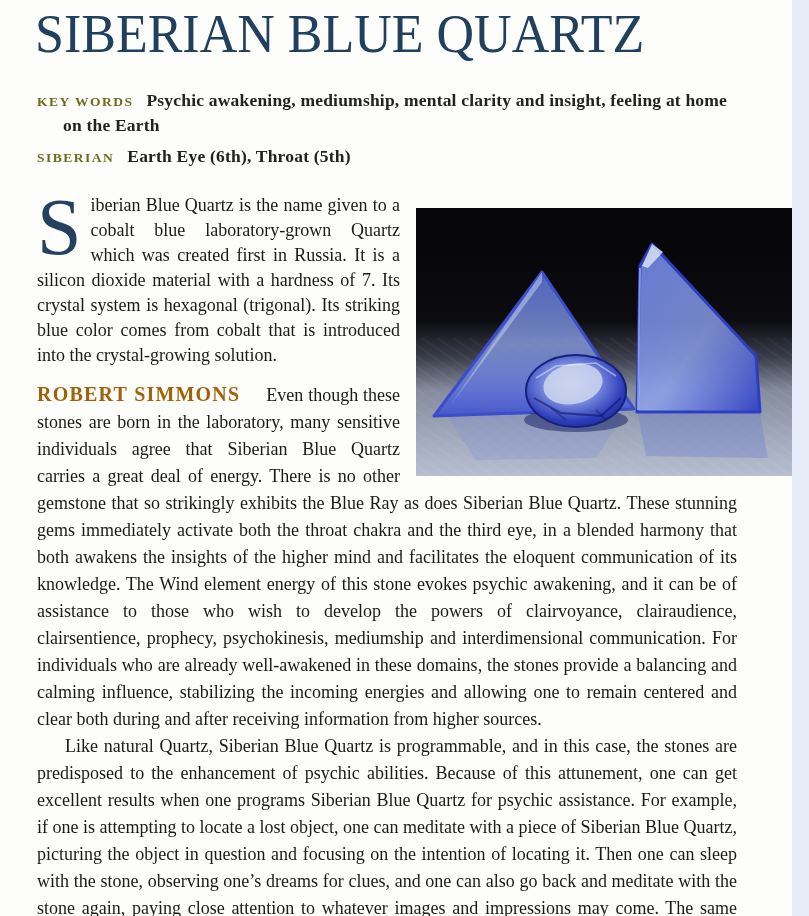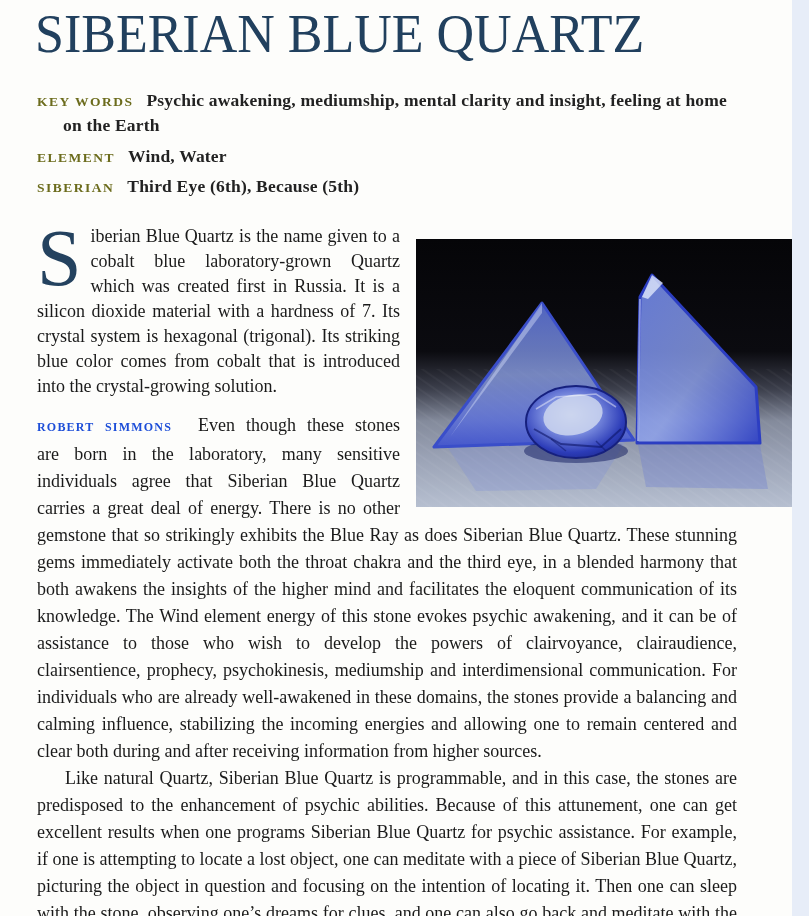--- a/index.html
+++ b/index.html
@@ -47,44 +47,41 @@
     margin:0;font-size:18px;line-height:26px;
     text-align:justify;color:#1a1a1a;
   }
   p.intro-para{line-height:25px;}
   .dropcap{
     float:left;font-size:80px;line-height:60px;
     color:#24425f;padding:4px 9px 0 0;
   }
   p.author-para{margin-top:13px;line-height:27px;}
   .author-name{
-    font-weight:bold;color:#1d4ed8;font-size:12px;
+    font-weight:bold;color:#a16207;font-size:20px;
     letter-spacing:1.2px;margin-right:26px;
   }
   p.indent-para{text-indent:28px;line-height:27px;}
   .clearfix::after{content:"";display:block;clear:none;}
 </style>
 </head>
 <body>
 
 <div class="edge-strip"></div>
 
 <div class="content">
 
   <h1 class="page-title">SIBERIAN BLUE QUARTZ</h1>
 
   <div class="props">
     <div class="prop-row">
       <span class="prop-label">KEY WORDS</span><span class="prop-value">Psychic awakening, mediumship,  mental clarity and insight, feeling at home on the Earth</span>
     </div>
     <div class="prop-row">
-      <span class="prop-label">ELEMENT</span><span class="prop-value">Wind, Water</span>
-    </div>
-    <div class="prop-row">
-      <span class="prop-label">SIBERIAN</span><span class="prop-value">Third Eye (6th), Because (5th)</span>
+      <span class="prop-label">SIBERIAN</span><span class="prop-value">Earth Eye (6th), Throat (5th)</span>
     </div>
   </div>
 
   <div class="twocol clearfix">
 
     <div class="photo-float">
       <svg viewBox="0 0 376 268" xmlns="http://www.w3.org/2000/svg">
         <defs>
           <linearGradient id="bgGrad" x1="0" y1="0" x2="0" y2="1">
             <stop offset="0" stop-color="#050508"></stop>

